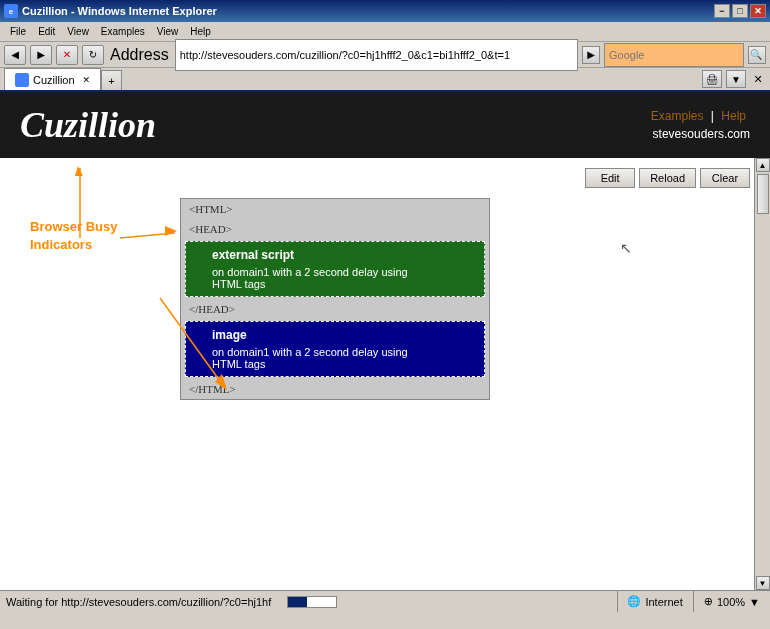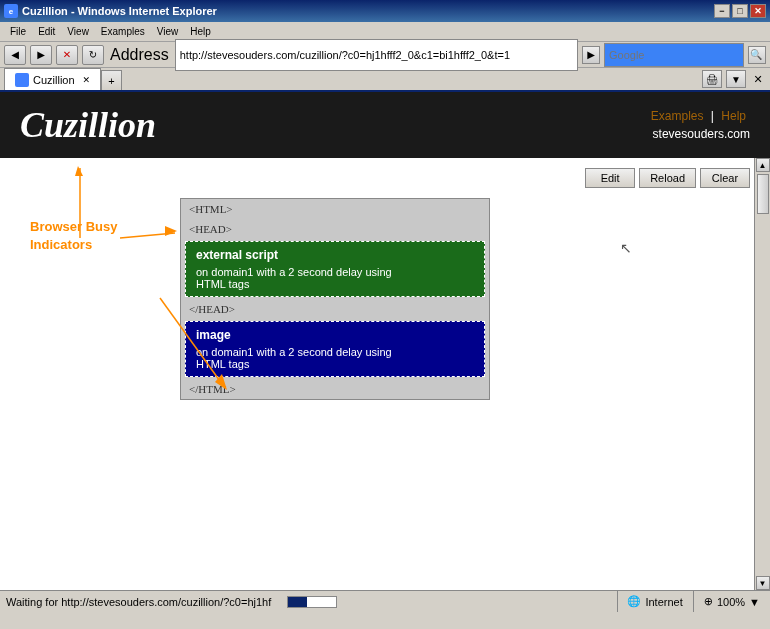--- a/index.html
+++ b/index.html
@@ -67,21 +67,21 @@
     .go-btn {
       width: 18px; height: 18px;
       background: linear-gradient(to bottom, #eee, #ccc);
       border: 1px solid #888;
       display: flex; align-items: center; justify-content: center;
       cursor: pointer; font-size: 10px;
     }
     .search-box {
       width: 140px; height: 24px;
       border: 1px solid #888;
-      background: #3b82f6;
+      background: #fdba74;
       padding: 0 4px;
       font-size: 11px;
     }
 
     
     .tabs-area {
       background: #d4d0c8;
       height: 24px;
       display: flex;
       align-items: flex-end;
@@ -179,21 +179,21 @@
     }
     .html-row {
       padding: 4px 8px;
       font-size: 11px;
       font-family: Liberation Serif, serif;
       background: #c8c8c8;
       color: #333;
     }
     .html-block {
       margin: 2px 4px;
-      padding: 6px 10px;
+      padding: 6px 26px;
       color: white;
       font-size: 12px;
     }
     .block-green { background: #1a6b1a; border: 1px dashed #fff; }
     .block-blue  { background: #00008b; border: 1px dashed #fff; }
 
     
     .arrow-overlay {
       position: absolute;
       left: 0; top: 0;

